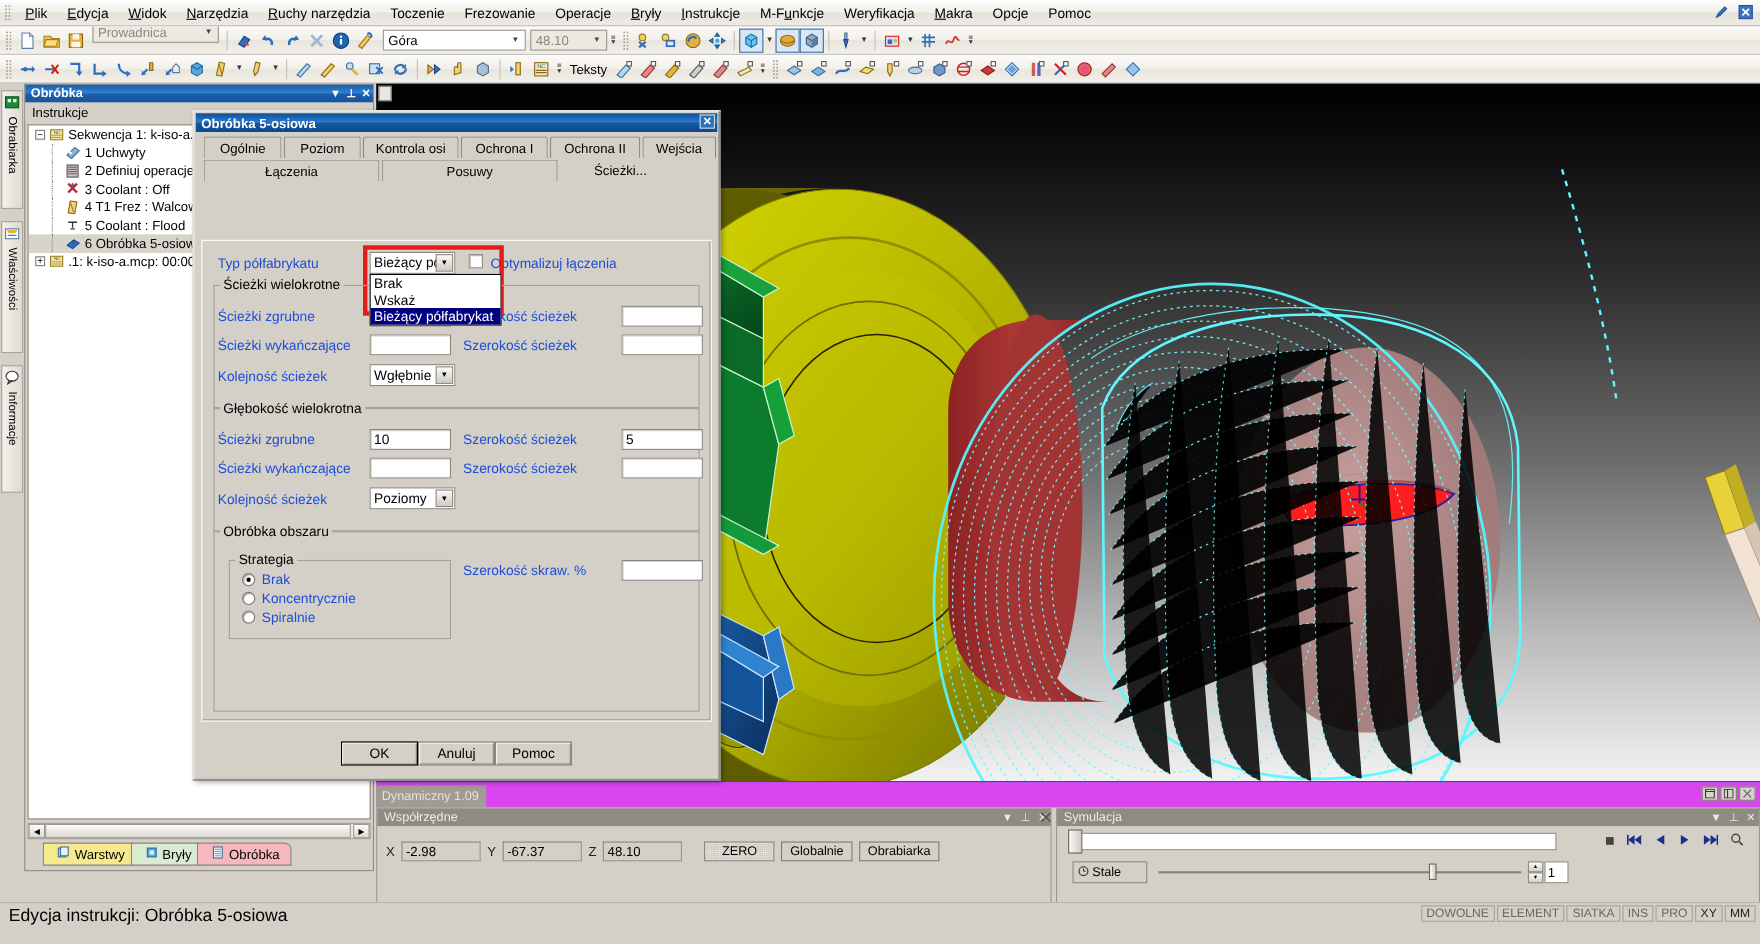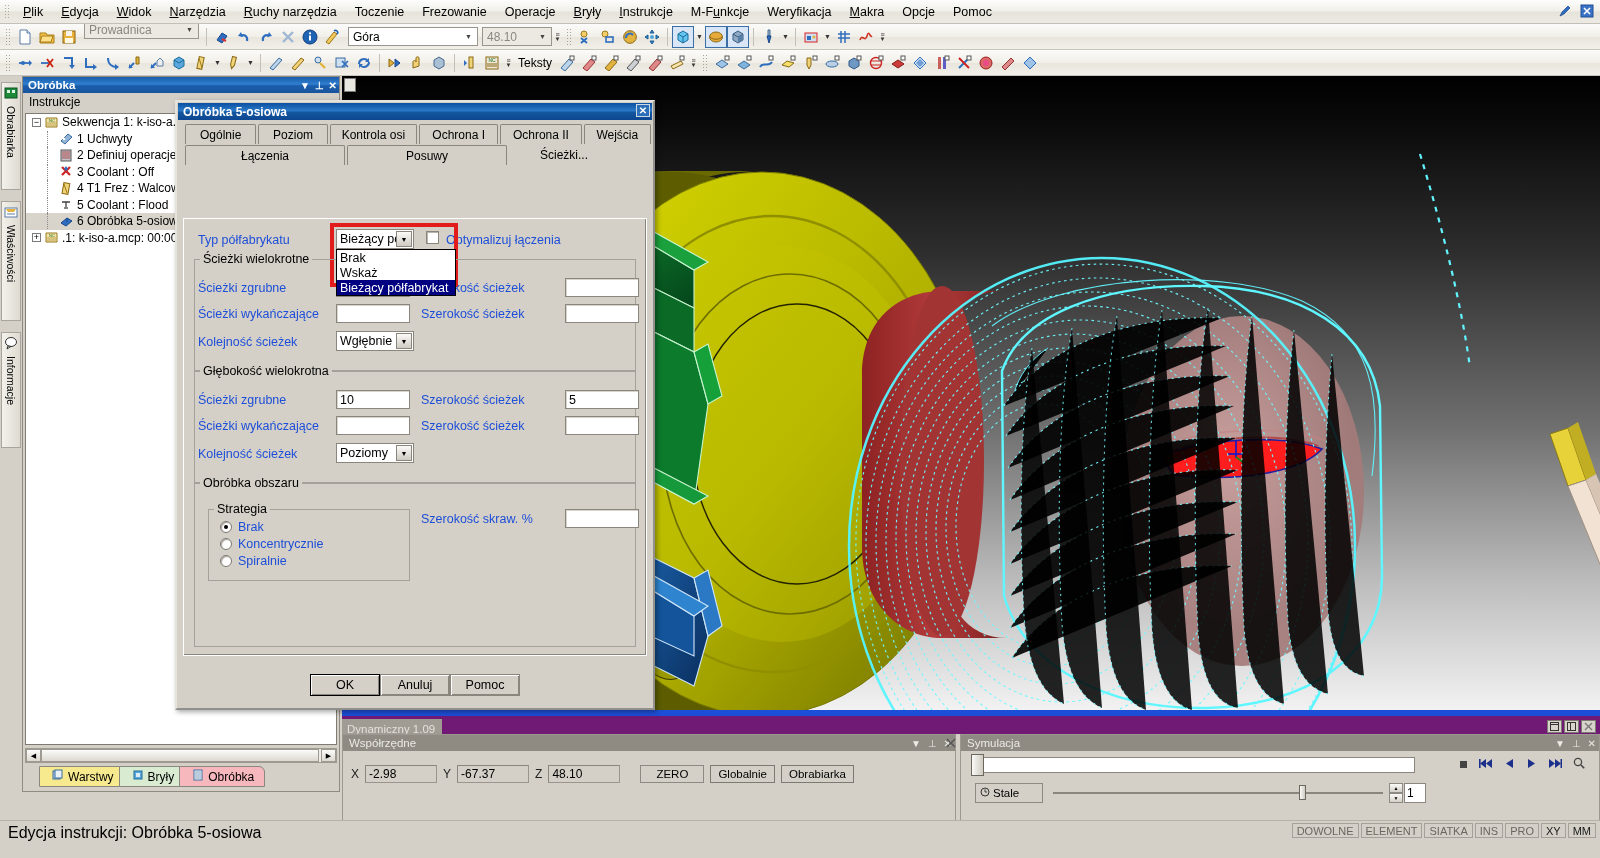--- a/index.html
+++ b/index.html
@@ -96,21 +96,21 @@
   .btab span { margin-left:4px; }
 
   
   .viewport { position:absolute; left:342px; top:76px; width:1258px; height:634px;
      background: linear-gradient(to bottom,#000000 0%,#0b0b0b 8%,#2e2e2e 28%, #6e6e6e 55%, #bdbdbd 80%, #f2f2f2 100%);
      overflow:hidden; }
   .vp-corner { position:absolute; left:2px; top:2px; width:12px; height:14px; background:#e9e7e2; border:1px solid #7b7b7b; }
 
   
   .dyntab { position:absolute; left:342px; top:710px; width:1258px; height:24px;
-    background:#701a75; border-top:6px solid #1d4ed8; }
+    background:#d946ef; border-top:1px solid #1d4ed8; }
   .dyntab .t { position:absolute; left:0; top:3px; height:20px; width:100px; background:#a09c94; color:#e4e1da;
      font-size:11.5px; display:flex; align-items:center; padding-left:5px; }
   .dyntab .wbtns { position:absolute; right:4px; top:4px; display:flex; gap:2px; }
   .wbtn { width:15px; height:13px; border:1px solid #7d7a73; background:#d8d4cc; display:flex;
      align-items:center; justify-content:center; }
 
   
   .coordpanel { position:absolute; left:342px; top:734px; width:614px; height:90px;
      background:#d4d0c8; border:1px solid #9c988f; }
   .panel-title { height:16px; background:#8f8b83; color:#eceae5; font-size:11.5px; display:flex;

